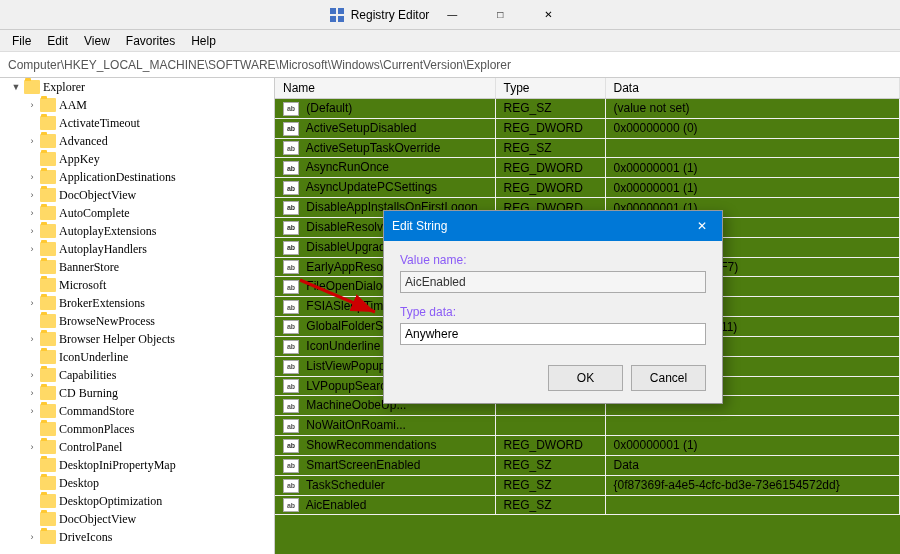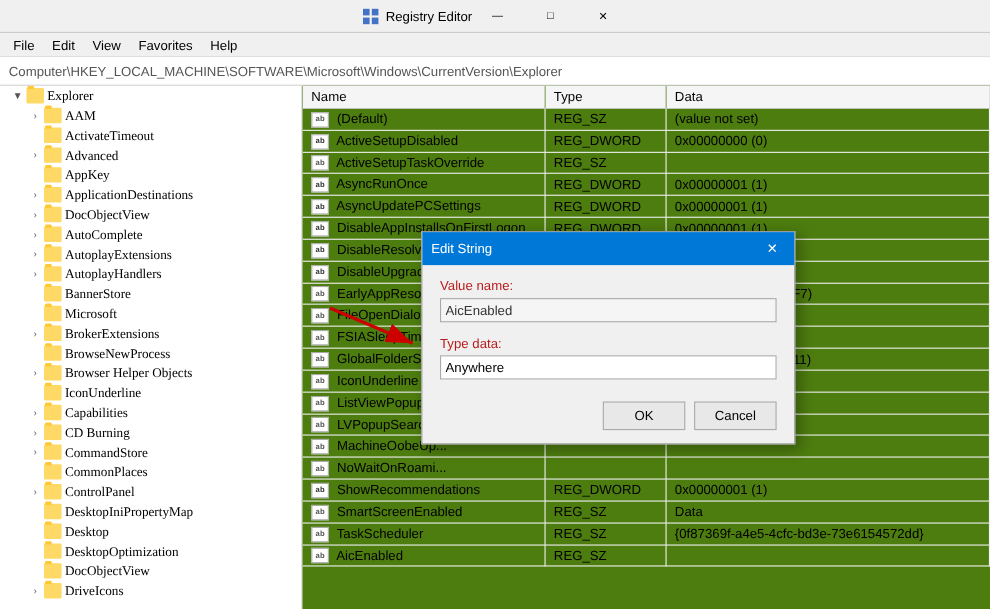--- a/index.html
+++ b/index.html
@@ -220,21 +220,21 @@
       justify-content: center;
       cursor: pointer;
       font-size: 12px;
     }
     .dialog-body {
       padding: 12px 16px;
     }
     .dialog-field-label {
       font-size: 12px;
       margin-bottom: 4px;
-      color: #b91c1c;
+      color: #8b5cf6;
     }
     .dialog-input {
       width: 100%;
       height: 22px;
       border: 1px solid #aaa;
       background: #fff;
       padding: 2px 4px;
       font-size: 12px;
       margin-bottom: 12px;
     }

